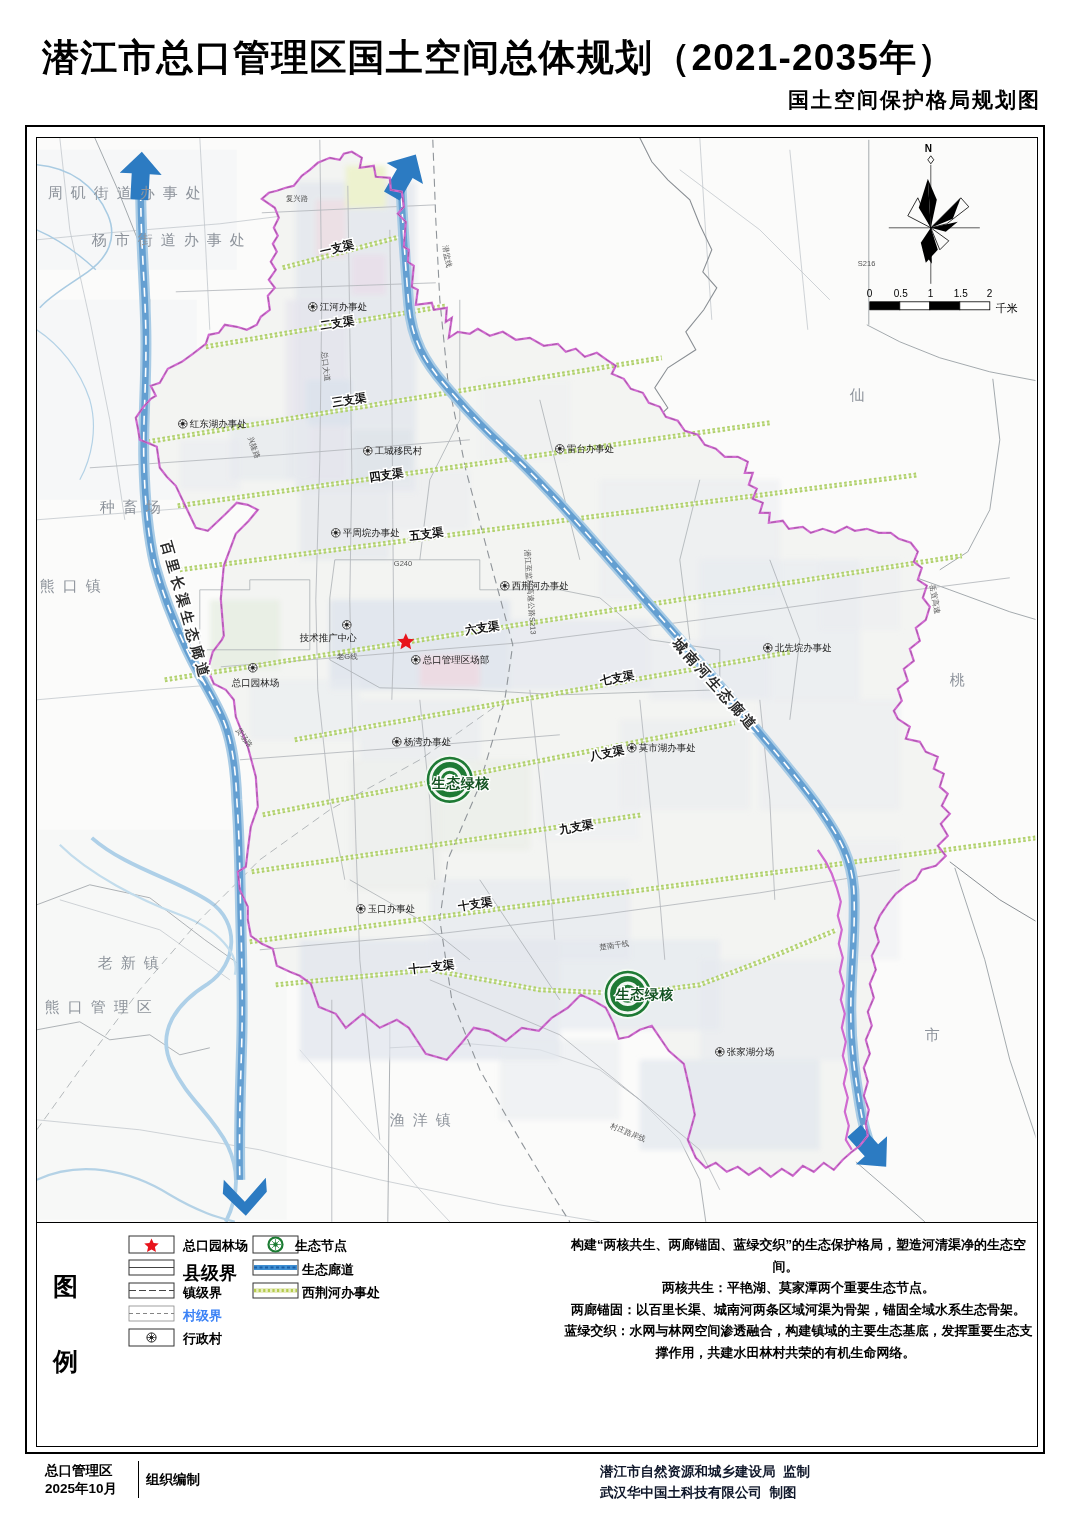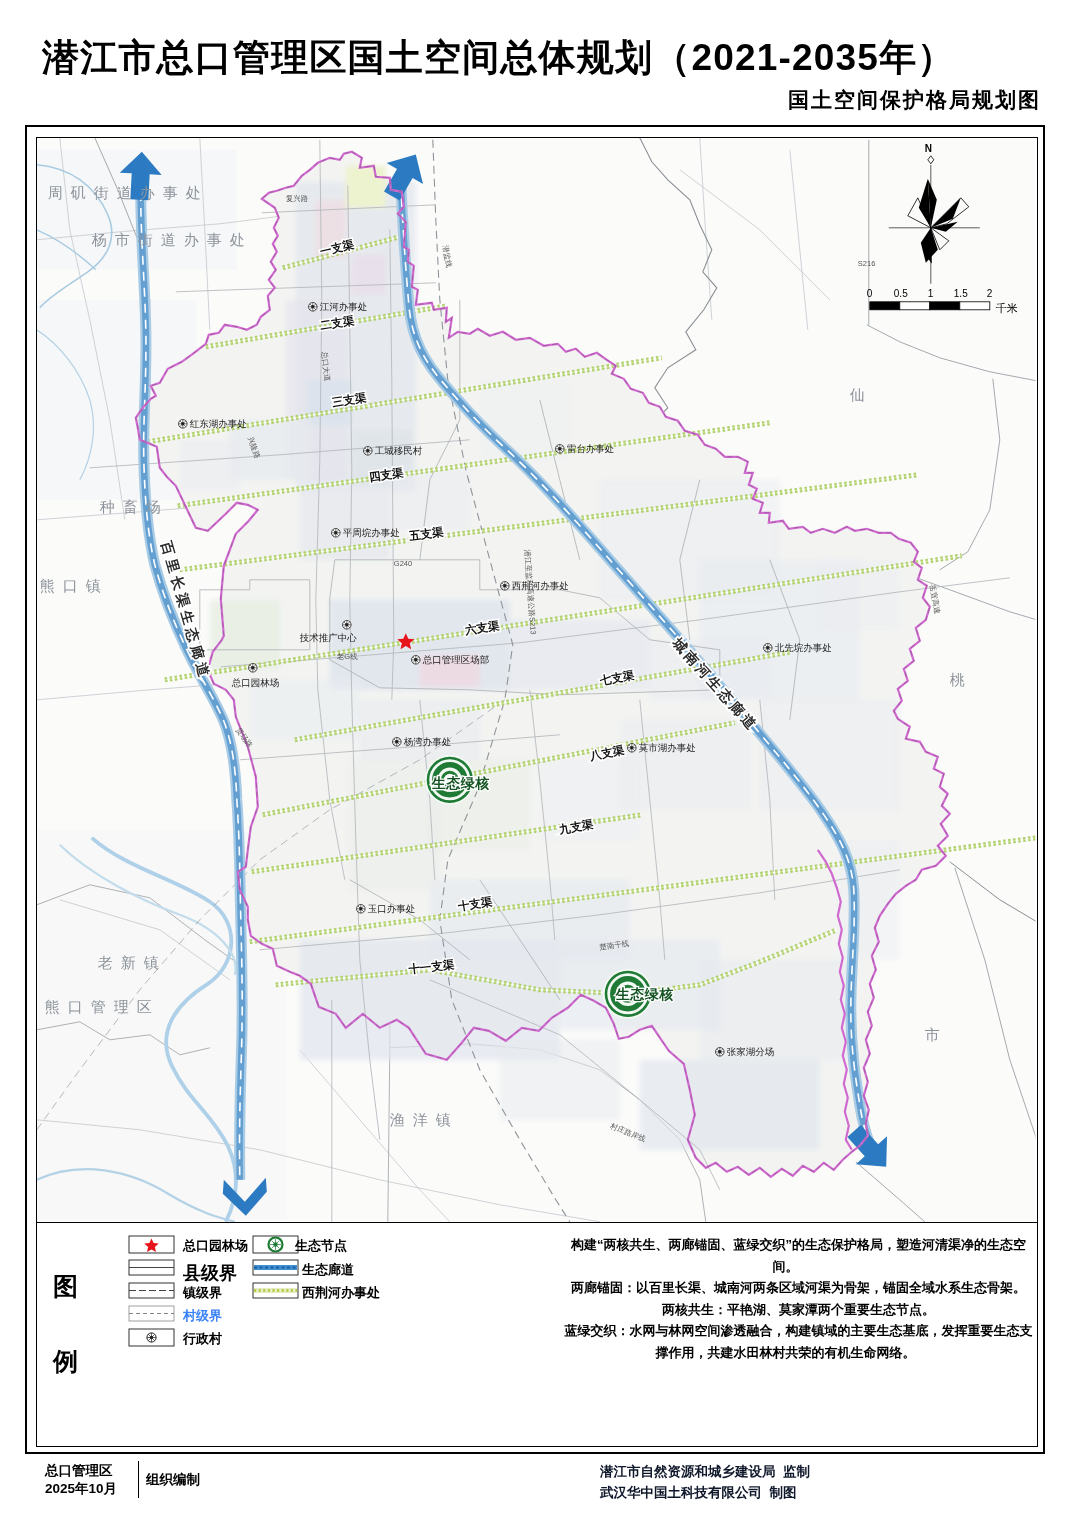--- a/index.html
+++ b/index.html
@@ -480,22 +480,22 @@
   <div class="abs" style="left:146px;top:38px;font-size:18px;font-weight:bold;color:#000000;font-family:Liberation Mono, monospace;">县级界</div>
   <div class="abs" style="left:146px;top:61px;font-size:13px;font-weight:bold;color:#000;">镇级界</div>
   <div class="abs" style="left:146px;top:84px;font-size:13px;font-weight:bold;color:#3b82f6;">村级界</div>
   <div class="abs" style="left:146px;top:107px;font-size:13px;font-weight:bold;color:#000;">行政村</div>
   <div class="abs" style="left:258px;top:14px;font-size:13px;font-weight:bold;color:#000;">生态节点</div>
   <div class="abs" style="left:265px;top:38px;font-size:13px;font-weight:bold;color:#000;">生态廊道</div>
   <div class="abs" style="left:265px;top:61px;font-size:13px;font-weight:bold;color:#000;">西荆河办事处</div>
 
   <div class="abs" style="left:496px;top:11px;width:505px;font-size:13px;font-weight:bold;color:#000;line-height:21.5px;text-align:center;">
     <div style="text-indent:2em;">构建“两核共生、两廊锚固、蓝绿交织”的生态保护格局，塑造河清渠净的生态空<br>间。</div>
+    <div style="text-indent:2em;">两核共生：平艳湖、莫家潭两个重要生态节点。</div>
     <div style="text-indent:2em;">两廊锚固：以百里长渠、城南河两条区域河渠为骨架，锚固全域水系生态骨架。</div>
-    <div style="text-indent:2em;">两核共生：平艳湖、莫家潭两个重要生态节点。</div>
     <div style="text-indent:2em;">蓝绿交织：水网与林网空间渗透融合，构建镇域的主要生态基底，发挥重要生态支<br>撑作用，共建水田林村共荣的有机生命网络。</div>
   </div>
 </div>
 
 <div class="abs" style="left:45px;top:1462px;font-size:13.5px;font-weight:bold;color:#000;line-height:18px;">总口管理区<br>2025年10月</div>
 
 <div class="abs" style="left:138px;top:1461px;width:1px;height:37px;background:#000;"></div>
 
 <div class="abs" style="left:146px;top:1471px;font-size:13.5px;font-weight:bold;color:#000;">组织编制</div>
 

